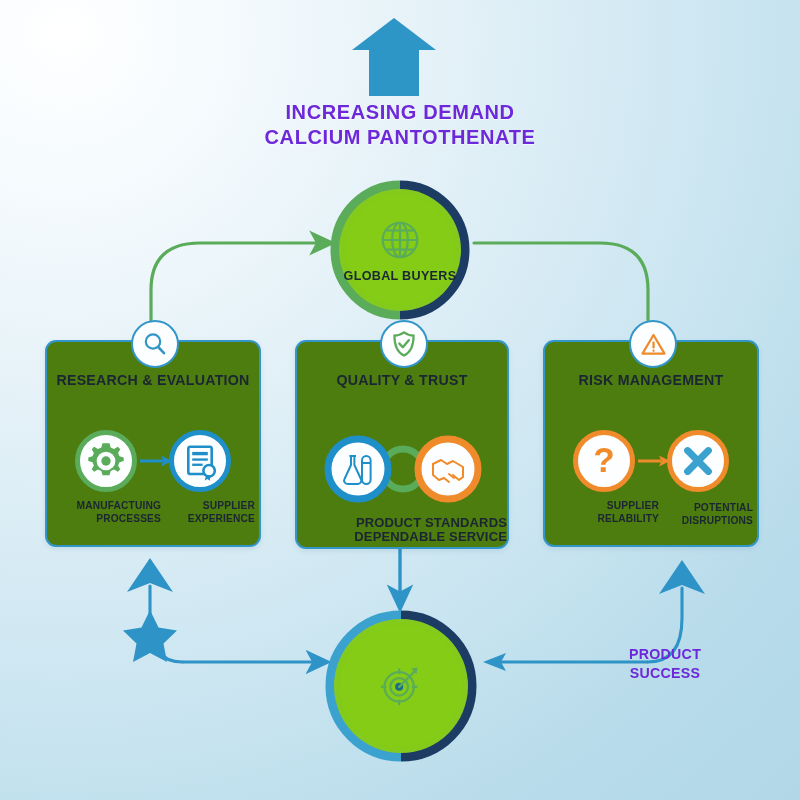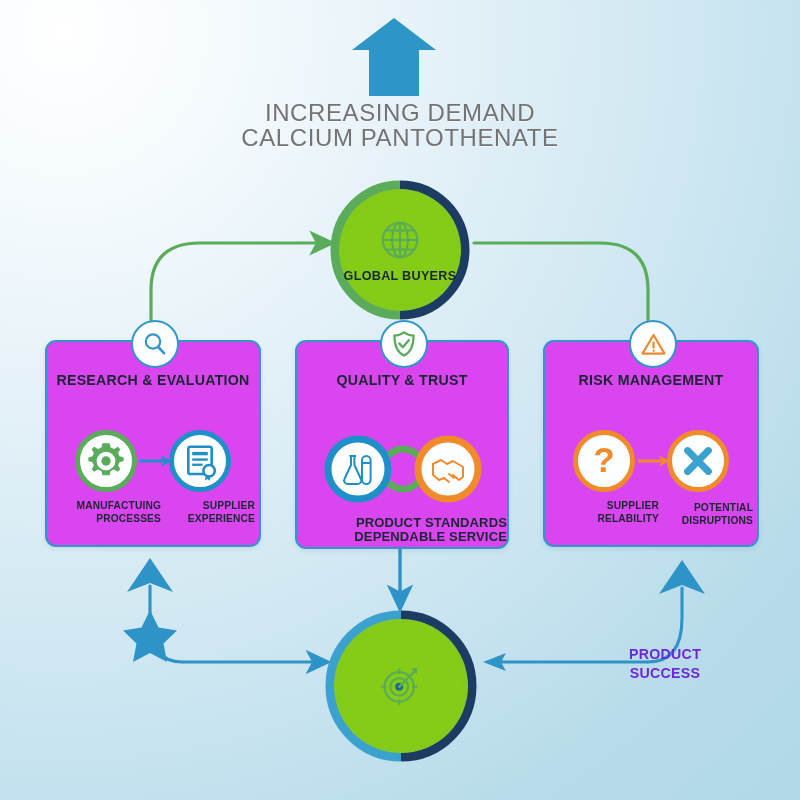--- a/index.html
+++ b/index.html
@@ -9,21 +9,21 @@
     background:
       radial-gradient(circle at 8% 4%, #ffffff 0%, #f4fafd 16%, #e2f0f7 38%, #cce6f1 62%, #b7dbea 84%, #b2d8e8 100%);
     position:relative;
   }
   .stage{position:absolute;inset:0;}
   .svglayer{position:absolute;left:0;top:0;width:800px;height:800px;}
 
   
   .demand-head{
     position:absolute;left:0;top:100px;width:800px;text-align:center;
-    color:#737373;font-weight:normal;font-size:24px;letter-spacing:.6px;
+    color:#6d28d9;font-weight:bold;font-size:20px;letter-spacing:.6px;
     line-height:25px;text-shadow:0 1px 1px rgba(255,255,255,.7);
   }
   .demand-head div{white-space:nowrap;}
 
   
   .hub{position:absolute;border-radius:50%;}
   .hub .inner{
     position:absolute;border-radius:50%;background:#84cc16;
     display:flex;flex-direction:column;align-items:center;justify-content:center;
     box-shadow:inset 0 0 6px rgba(140,170,190,.18);
@@ -35,21 +35,21 @@
   #globalBuyers{left:330px;top:180px;width:140px;height:140px;}
   #globalBuyers .inner{left:9px;top:9px;width:122px;height:122px;}
   #globalBuyers .lbl{font-size:12.6px;margin-top:6px;}
 
   #informed{left:325px;top:610px;width:152px;height:152px;}
   #informed .inner{left:9px;top:9px;width:134px;height:134px;}
   #informed .lbl{font-size:13px;line-height:16.5px;margin-top:5px;}
 
   
   .card{
-    position:absolute;background:#d946ef;border:2.4px solid #3396c9;
+    position:absolute;background:#4d7c0f;border:2.4px solid #3396c9;
     border-radius:11px;box-shadow:0 2px 5px rgba(60,110,140,.13);
   }
   .card .title{
     position:absolute;left:0;right:0;top:30px;text-align:center;
     color:#1b2633;font-weight:bold;font-size:14.2px;letter-spacing:.25px;
   }
   .card-badge{
     position:absolute;width:44px;height:44px;border-radius:50%;
     background:#fdfeff;border:2.4px solid #3396c9;
     display:flex;align-items:center;justify-content:center;

